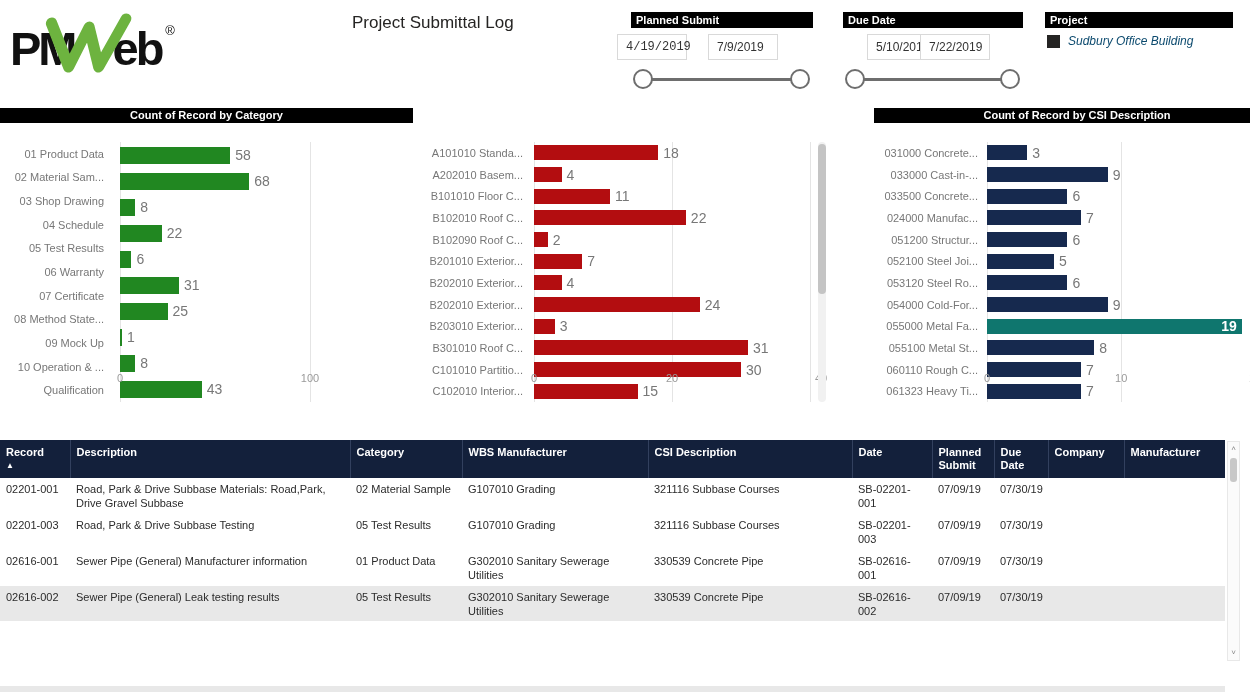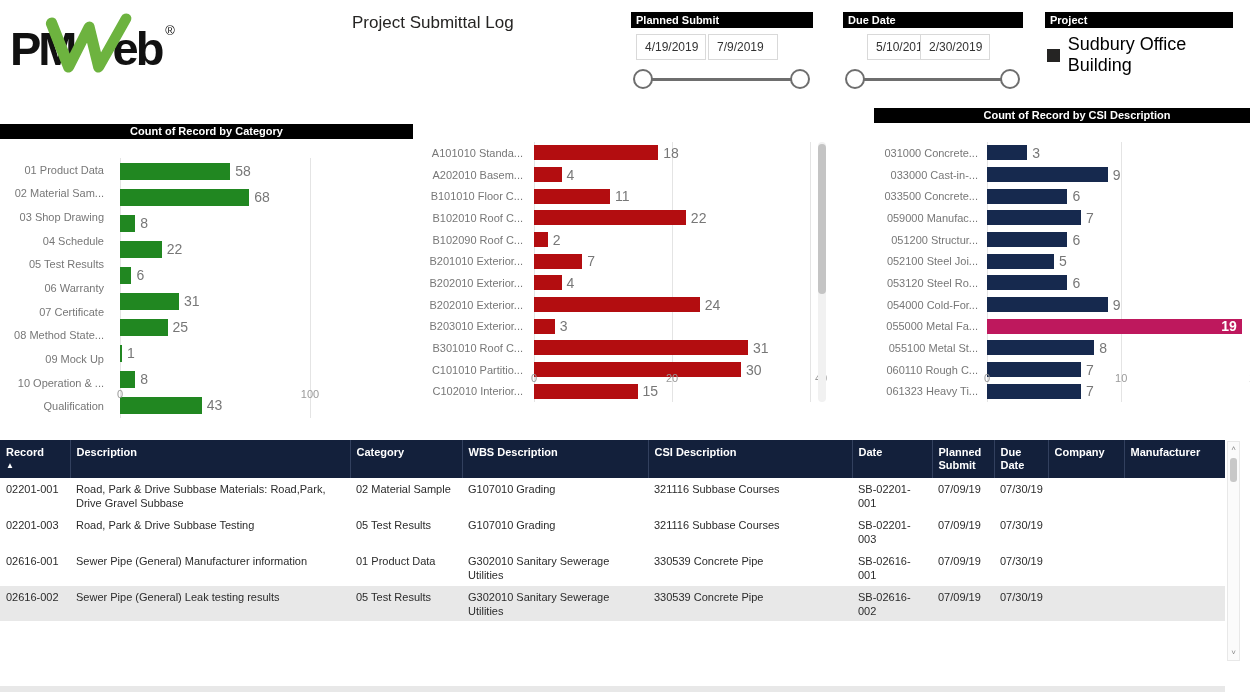--- a/index.html
+++ b/index.html
@@ -20,25 +20,25 @@
   .ft-planned { left:631px; width:182px; }
   .ft-due     { left:843px; width:180px; }
   .ft-project { left:1045px; width:188px; }
   .date-box { position:absolute; top:34px; height:26px; width:70px; background:#fff;
               border:1px solid #d9d9d9; font-size:12px; color:#333; line-height:24px; padding-left:8px; }
   .slider-line { position:absolute; height:3px; background:#6e6e6e; top:78px; }
   .slider-handle { position:absolute; width:20px; height:20px; border:2px solid #6e6e6e;
                    border-radius:50%; background:#fff; top:69px; }
   .legend-item { position:absolute; left:1047px; top:34px; display:flex; align-items:center; }
   .legend-swatch { width:13px; height:13px; background:#252423; margin-right:8px; }
-  .legend-label { font-size:18px; color:#000000; }
+  .legend-label { font-size:12px; color:#0c4a6e;font-style:italic; }
 
   
   .chart { position:absolute; top:108px; height:325px; }
-  .chart0 { left:0px;   width:413px;margin-top:16px; }
+  .chart0 { left:0px;   width:413px; }
   .chart1 { left:419px; width:409px; }
   .chart2 { left:874px; width:406px;text-decoration:underline; }
   .chart-titlebar { height:15px; background:#000; color:#fff; font-size:11px; font-weight:700;
                     text-align:center; line-height:15px; }
   .chart-canvas { position:absolute; top:34px; height:260px; left:0; right:0; }
   .labels { position:absolute; left:0; top:0; bottom:0; width:112px; display:flex; flex-direction:column; }
   .label-row { flex:1; display:flex; align-items:center; justify-content:flex-end;
                padding-right:8px; color:#777; font-size:11px; white-space:nowrap; }
   .plot { position:absolute; top:0; bottom:0; }
   .chart0 .plot { left:120px; width:285px; }
@@ -96,29 +96,29 @@
       <svg width="88" height="62" viewBox="0 0 88 62">
         <path d="M8 10 L30 54 L46 14 L60 54 L82 6" fill="none" stroke="#6db33f" stroke-width="11" stroke-linecap="round" stroke-linejoin="round"></path>
       </svg>
     </span>
     <span class="logo-letters">eb</span>
     <span class="logo-reg">®</span>
   </div>
   <div class="page-title">Project Submittal Log</div>
 
   <div class="filter-title ft-planned">Planned Submit</div>
-  <div class="date-box" style="left:636px;">4/19/2019</div>
+  <div class="date-box" style="left:617px;font-family:Liberation Mono, monospace;">4/19/2019</div>
   <div class="date-box" style="left:708px;">7/9/2019</div>
   <div class="slider-line" style="left:643px; width:157px;"></div>
   <div class="slider-handle" style="left:633px;"></div>
   <div class="slider-handle" style="left:790px;"></div>
 
   <div class="filter-title ft-due">Due Date</div>
   <div class="date-box" style="left:843px;margin-left:24px;">5/10/2019</div>
-  <div class="date-box" style="left:920px;">2/30/2019</div>
+  <div class="date-box" style="left:920px;">7/22/2019</div>
   <div class="slider-line" style="left:855px; width:155px;"></div>
   <div class="slider-handle" style="left:845px;"></div>
   <div class="slider-handle" style="left:1000px;"></div>
 
   <div class="filter-title ft-project">Project</div>
   <div class="legend-item">
     <span class="legend-swatch"></span>
     <span class="legend-label">Sudbury Office Building</span>
   </div>
 
@@ -270,21 +270,21 @@
       <div class="chart-scroll-track"></div>
       <div class="chart-scroll-thumb"></div>
     </div>
   <div class="chart chart2">
     <div class="chart-titlebar">Count of Record by CSI Description</div>
   <div class="chart-canvas">
         <div class="labels">
           <div class="label-row">031000 Concrete...</div>
           <div class="label-row">033000 Cast-in-...</div>
           <div class="label-row">033500 Concrete...</div>
-          <div class="label-row">059000 Manufac...</div>
+          <div class="label-row">024000 Manufac...</div>
           <div class="label-row">051200 Structur...</div>
           <div class="label-row">052100 Steel Joi...</div>
           <div class="label-row">053120 Steel Ro...</div>
           <div class="label-row">054000 Cold-For...</div>
           <div class="label-row">055000 Metal Fa...</div>
           <div class="label-row">055100 Metal St...</div>
           <div class="label-row">060110 Rough C...</div>
           <div class="label-row">061323 Heavy Ti...</div>
         </div>
         <div class="plot">
@@ -318,21 +318,21 @@
             </div>
             <div class="bar-row">
               <div class="bar" style="width: 29.2683%; background: rgb(22, 41, 78);"></div>
               <span class="bar-value">6</span>
             </div>
             <div class="bar-row">
               <div class="bar" style="width: 43.9024%; background: rgb(22, 41, 78);"></div>
               <span class="bar-value">9</span>
             </div>
             <div class="bar-row">
-              <div class="bar" style="width: 92.6829%; background: #be185d;">
+              <div class="bar" style="width: 92.6829%; background: #0f766e;">
                 <span class="bar-value inside">19</span>
               </div>
             </div>
             <div class="bar-row">
               <div class="bar" style="width: 39.0244%; background: rgb(22, 41, 78);"></div>
               <span class="bar-value">8</span>
             </div>
             <div class="bar-row">
               <div class="bar" style="width: 34.1463%; background: rgb(22, 41, 78);"></div>
               <span class="bar-value">7</span>
@@ -373,21 +373,21 @@
               <div>Record</div>
               <div class="sort-arrow">▲</div>
             </th>
             <th>
               <div>Description</div>
             </th>
             <th>
               <div>Category</div>
             </th>
             <th>
-              <div>WBS Description</div>
+              <div>WBS Manufacturer</div>
             </th>
             <th>
               <div>CSI Description</div>
             </th>
             <th>
               <div>Date</div>
             </th>
             <th>
               <div>Planned Submit</div>
             </th>

